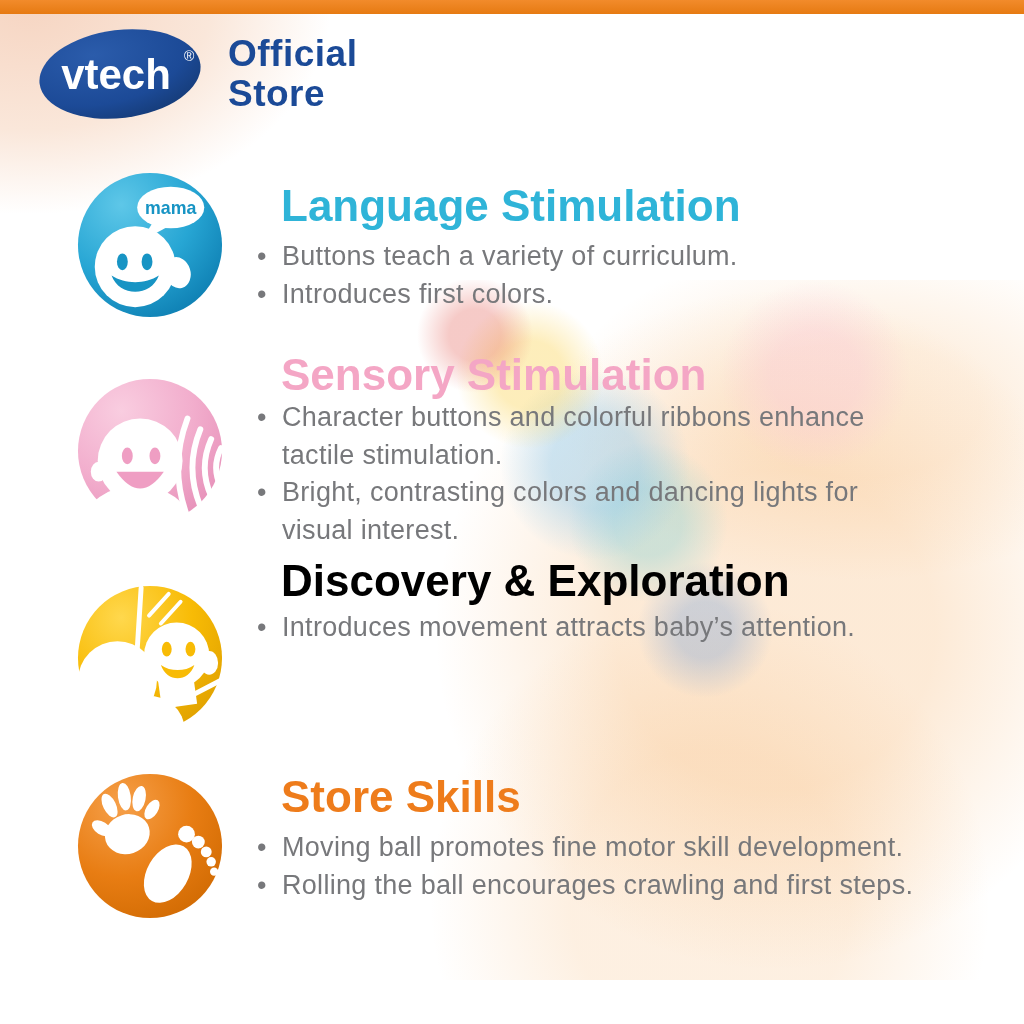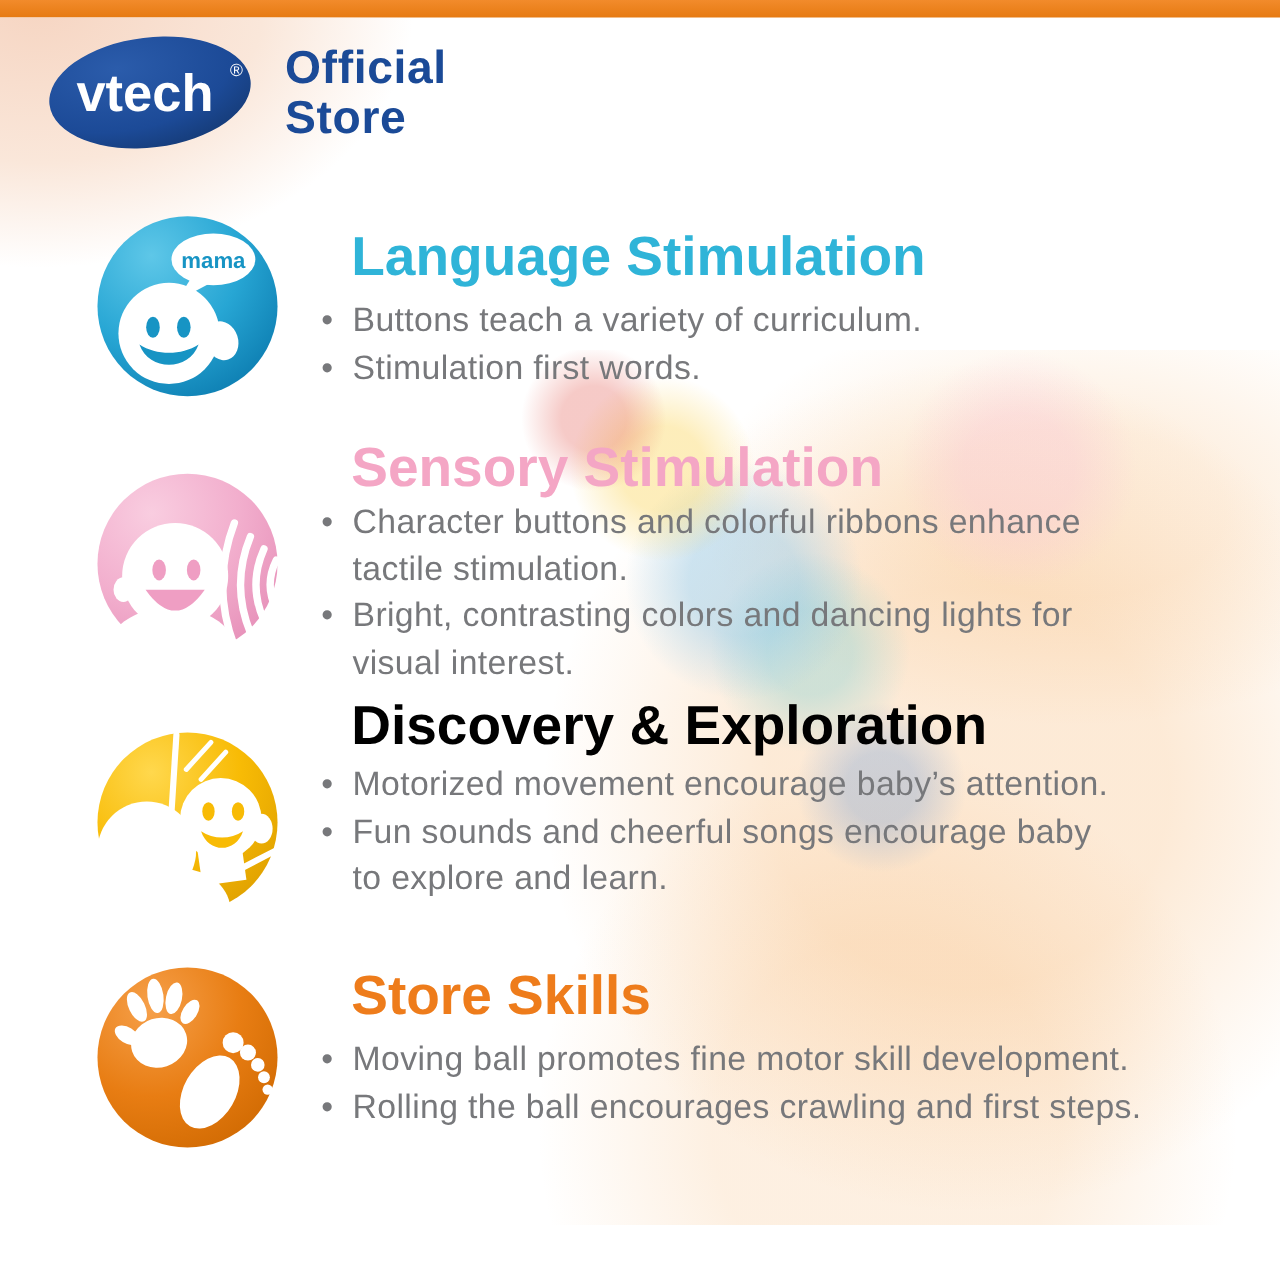--- a/index.html
+++ b/index.html
@@ -76,21 +76,21 @@
   <ellipse cx="47" cy="92" rx="5.5" ry="8.5" fill="#1794c4"></ellipse>
   <ellipse cx="72" cy="92" rx="5.5" ry="8.5" fill="#1794c4"></ellipse>
   <path d="M36,106 C44,128 76,128 84,106 C70,115 50,115 36,106 Z" fill="#1794c4"></path>
   <ellipse cx="96" cy="37" rx="34" ry="21" fill="#fff"></ellipse>
   <path d="M78,52 L66,71 L94,56 Z" fill="#fff"></path>
   <text x="96" y="44" font-size="18" font-weight="bold" fill="#1794c4" text-anchor="middle">mama</text>
 </svg>
 <div class="heading h-1" style="color: rgb(47, 180, 216);">Language Stimulation</div>
 <ul class="bullets b-1">
   <li>Buttons teach a variety of curriculum.</li>
-  <li>Stimulation first words.</li>
+  <li>Introduces first colors.</li>
 </ul>
 
 <svg class="feature-icon icon-2" viewBox="0 0 150 150">
   <defs>
     <radialGradient id="gPink" cx="30%" cy="22%" r="90%">
       <stop offset="0" stop-color="#f9cde0"></stop>
         <stop offset=".55" stop-color="#f2aecd"></stop>
         <stop offset="1" stop-color="#e68fb8"></stop>
     </radialGradient>
   </defs>
@@ -137,23 +137,21 @@
   <ellipse cx="135" cy="80" rx="9" ry="12" fill="#fff"></ellipse>
   <rect x="85" y="96" width="36" height="28" transform="rotate(-8 103 110)" fill="#fff"></rect>
   <ellipse cx="92" cy="66" rx="5" ry="7.5" fill="#f8bb05"></ellipse>
   <ellipse cx="116" cy="66" rx="5" ry="7.5" fill="#f8bb05"></ellipse>
   <path d="M86,82 C92,100 114,100 120,82 C110,89 96,89 86,82 Z" fill="#f8bb05"></path>
   <circle cx="42" cy="98" r="40" fill="#fff"></circle>
   <ellipse cx="72" cy="147" rx="38" ry="34" fill="#fff"></ellipse>
 </svg>
 <div class="heading h-3" style="color: #000000;">Discovery &amp; Exploration</div>
 <ul class="bullets b-3">
-  <li>Motorized movement encourage baby’s attention.</li>
-  <li>Fun sounds and cheerful songs encourage baby
-to explore and learn.</li>
+  <li>Introduces movement attracts baby’s attention.</li>
 </ul>
 
 <svg class="feature-icon icon-4" viewBox="0 0 150 150">
   <defs>
     <radialGradient id="gOrange" cx="30%" cy="22%" r="90%">
       <stop offset="0" stop-color="#f6a04a"></stop>
         <stop offset=".55" stop-color="#e87d13"></stop>
         <stop offset="1" stop-color="#d06a02"></stop>
     </radialGradient>
   </defs>

